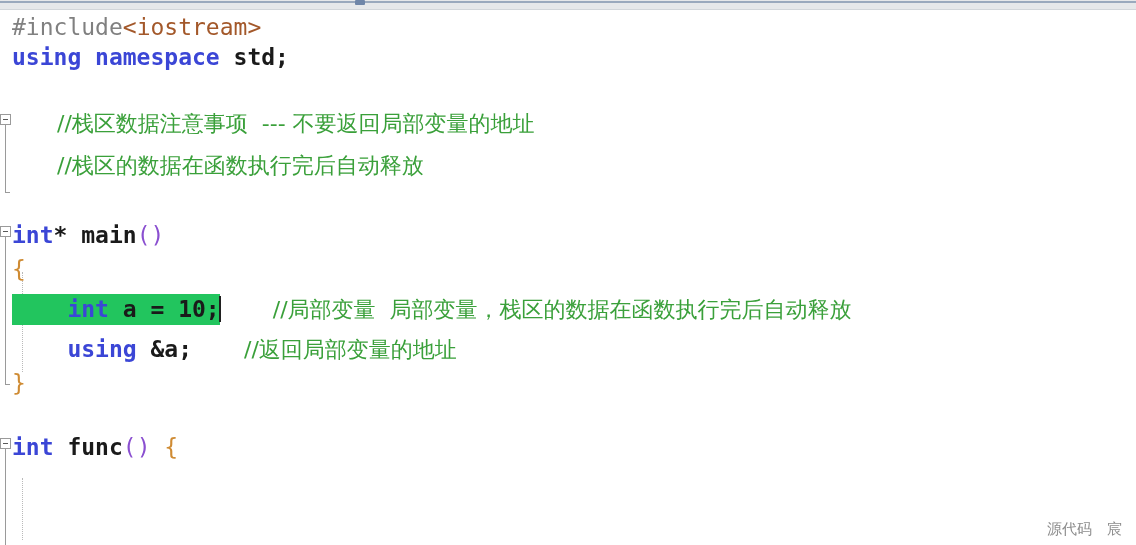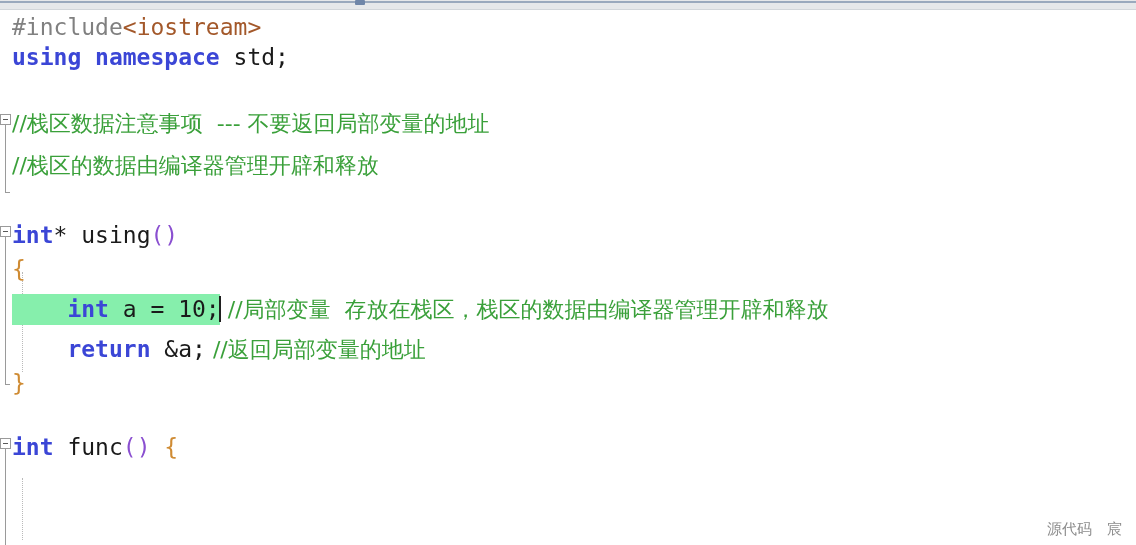--- a/index.html
+++ b/index.html
@@ -112,31 +112,31 @@
     font-size: 23px;
     letter-spacing: 0px;
     color: #1a1a1a;
   }
   .ln-text { white-space: pre; }
 
   
   .tok-pre      { color: #808080; }   
   .tok-header   { color: #a3582a; }   
   .tok-kw       { color: #3b46d6; font-weight: bold; }   
-  .tok-plain    { color: #1a1a1a; }
+  .tok-plain    { color: #1a1a1a; font-weight: bold; }
   .tok-paren    { color: #8a4fd0; }
   .tok-brace    { color: #cf8b33; }
   .tok-comment  { color: #3aa03a; }
 
   
-  .cjk { font-family: "DejaVu Sans", "Liberation Sans", sans-serif; font-size: 22px; }
+  .cjk { font-family: "DejaVu Sans", "Liberation Sans", sans-serif; font-size: 22px; margin-left: 45px; }
 
   
   .sel {
-    background: #86efac;
+    background: #22c55e;
     padding: 2px 0 3px 0;
   }
   .caret {
     display: inline-block;
     width: 2px;
     height: 26px;
     background: #202020;
     vertical-align: -5px;
     margin-left: -1px;
   }
@@ -180,31 +180,31 @@
   <div class="code-layer">
 
     <div class="line" style="top: 0px; padding-left: 12px;"><span class="tok-pre ln-text">#include</span><span class="tok-header ln-text">&lt;iostream&gt;</span></div>
 
     <div class="line" style="top: 30px; padding-left: 12px;"><span class="tok-kw ln-text">using namespace</span><span class="tok-plain ln-text"> std;</span></div>
 
     <div class="line" style="top: 62px; padding-left: 12px;"></div>
 
     <div class="line" style="top: 96px; padding-left: 12px;"><span class="tok-comment ln-text cjk">//栈区数据注意事项  --- 不要返回局部变量的地址</span></div>
 
-    <div class="line" style="top: 138px; padding-left: 12px;"><span class="tok-comment ln-text cjk">//栈区的数据由编译器管理开辟和释放</span></div>
+    <div class="line" style="top: 138px; padding-left: 12px;"><span class="tok-comment ln-text cjk">//栈区的数据在函数执行完后自动释放</span></div>
 
     <div class="line" style="top: 176px; padding-left: 12px;"></div>
 
-    <div class="line" style="top: 208px; padding-left: 12px;"><span class="tok-kw ln-text">int</span><span class="tok-plain ln-text">* using</span><span class="tok-paren ln-text">()</span></div>
+    <div class="line" style="top: 208px; padding-left: 12px;"><span class="tok-kw ln-text">int</span><span class="tok-plain ln-text">* main</span><span class="tok-paren ln-text">()</span></div>
 
     <div class="line" style="top: 242px; padding-left: 12px;"><span class="tok-brace ln-text">{</span></div>
 
-    <div class="line" style="top: 282px; padding-left: 12px;"><span class="sel"><span class="ln-text">    </span><span class="tok-kw ln-text">int</span><span class="tok-plain ln-text"> a = 10;</span></span><span class="caret"></span><span class="tok-comment ln-text cjk"> <span>//局部变量  存放在栈区，栈区的数据由编译器管理开辟和释放</span></span></div>
-
-    <div class="line" style="top: 322px; padding-left: 12px;"><span class="ln-text">    </span><span class="tok-kw ln-text">return</span><span class="tok-plain ln-text"> &amp;a;</span><span class="tok-comment ln-text cjk"> <span>//返回局部变量的地址</span></span></div>
+    <div class="line" style="top: 282px; padding-left: 12px;"><span class="sel"><span class="ln-text">    </span><span class="tok-kw ln-text">int</span><span class="tok-plain ln-text"> a = 10;</span></span><span class="caret"></span><span class="tok-comment ln-text cjk"> <span>//局部变量  局部变量，栈区的数据在函数执行完后自动释放</span></span></div>
+
+    <div class="line" style="top: 322px; padding-left: 12px;"><span class="ln-text">    </span><span class="tok-kw ln-text">using</span><span class="tok-plain ln-text"> &amp;a;</span><span class="tok-comment ln-text cjk"> <span>//返回局部变量的地址</span></span></div>
 
     <div class="line" style="top: 356px; padding-left: 12px;"><span class="tok-brace ln-text">}</span></div>
 
     <div class="line" style="top: 392px; padding-left: 12px;"></div>
 
     <div class="line" style="top: 420px; padding-left: 12px;"><span class="tok-kw ln-text">int</span><span class="tok-plain ln-text"> func</span><span class="tok-paren ln-text">()</span><span class="tok-brace ln-text"> {</span></div>
 
     <div class="line" style="top: 456px; padding-left: 12px;"></div>
     <div class="line" style="top: 490px; padding-left: 12px;"></div>
 

